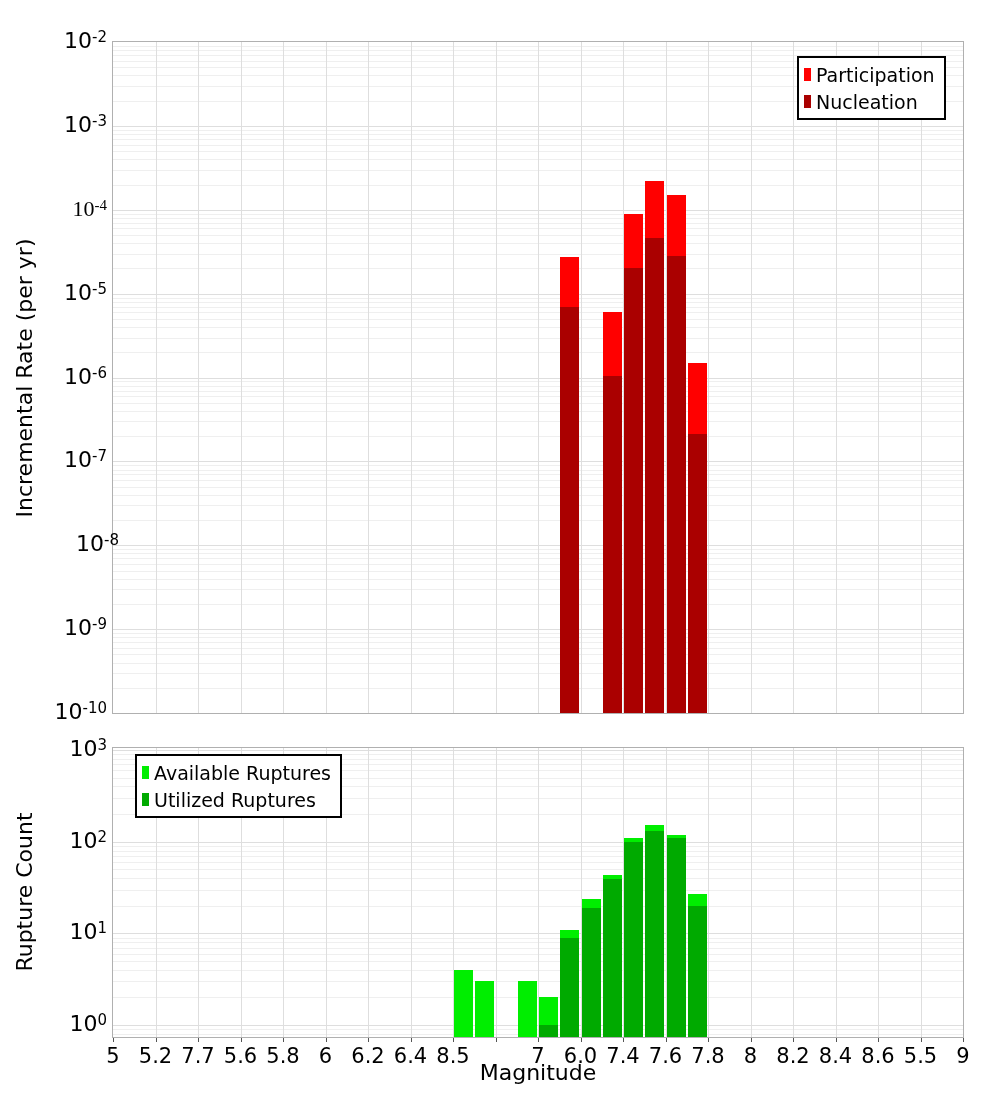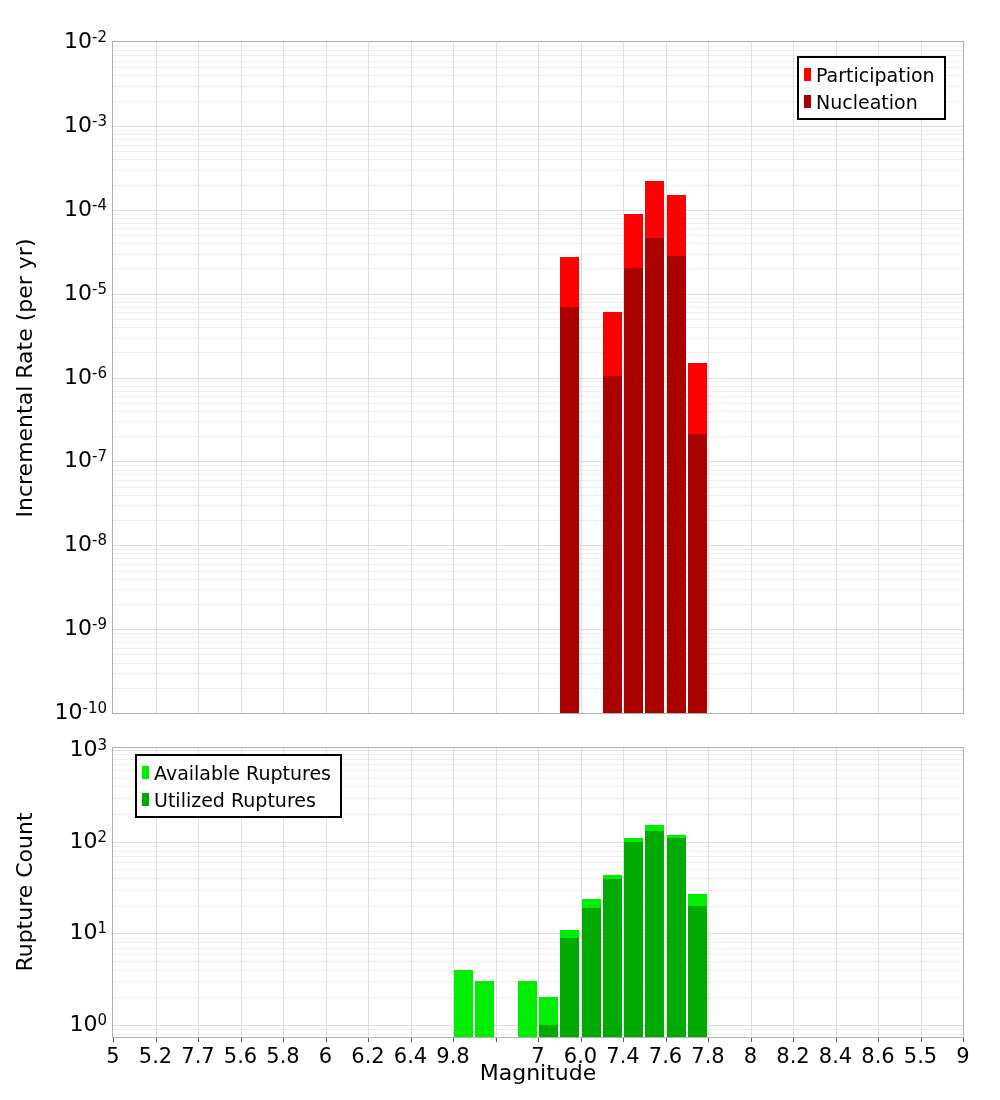--- a/index.html
+++ b/index.html
@@ -249,25 +249,25 @@
       <span class="swatch" style="background-color: rgb(255, 0, 0);"></span>
       <span>Participation</span>
     </div>
     <div class="legend-row">
       <span class="swatch" style="background-color: rgb(170, 0, 0);"></span>
       <span>Nucleation</span>
     </div>
   </div>
 <div class="ytick" style="left: 7px; top: 29px;">10<sup>-2</sup></div>
     <div class="ytick" style="left: 7px; top: 112.9px;">10<sup>-3</sup></div>
-    <div class="ytick" style="left: 7px; top: 196.8px;">10<sup>-4</sup></div>
+    <div class="ytick" style="left: 7px; top: 196.8px; font-family: Liberation Serif, serif;">10<sup>-4</sup></div>
     <div class="ytick" style="left: 7px; top: 280.6px;">10<sup>-5</sup></div>
     <div class="ytick" style="left: 7px; top: 364.5px;">10<sup>-6</sup></div>
     <div class="ytick" style="left: 7px; top: 448.4px;">10<sup>-7</sup></div>
-    <div class="ytick" style="left: 7px; top: 532.3px;">10<sup>-8</sup></div>
+    <div class="ytick" style="left: 19px; top: 532.3px;">10<sup>-8</sup></div>
     <div class="ytick" style="left: 7px; top: 616.1px;">10<sup>-9</sup></div>
     <div class="ytick" style="left: 7px; top: 700px;">10<sup>-10</sup></div>
     <div class="ytick" style="left: 7px; top: 736.9px;">10<sup>3</sup></div>
     <div class="ytick" style="left: 7px; top: 828.6px;">10<sup>2</sup></div>
     <div class="ytick" style="left: 7px; top: 920.3px;">10<sup>1</sup></div>
     <div class="ytick" style="left: 7px; top: 1012px;">10<sup>0</sup></div>
     <div class="xtick-mark" style="left: 113px; top: 1038px;"></div>
     <div class="xtick-label" style="left: 81px; top: 1045px;">5</div>
     <div class="xtick-mark" style="left: 155.5px; top: 1038px;"></div>
     <div class="xtick-label" style="left: 123.5px; top: 1045px;">5.2</div>
@@ -277,21 +277,21 @@
     <div class="xtick-label" style="left: 208.5px; top: 1045px;">5.6</div>
     <div class="xtick-mark" style="left: 283px; top: 1038px;"></div>
     <div class="xtick-label" style="left: 251px; top: 1045px;">5.8</div>
     <div class="xtick-mark" style="left: 325.5px; top: 1038px;"></div>
     <div class="xtick-label" style="left: 293.5px; top: 1045px;">6</div>
     <div class="xtick-mark" style="left: 368px; top: 1038px;"></div>
     <div class="xtick-label" style="left: 336px; top: 1045px;">6.2</div>
     <div class="xtick-mark" style="left: 410.5px; top: 1038px;"></div>
     <div class="xtick-label" style="left: 378.5px; top: 1045px;">6.4</div>
     <div class="xtick-mark" style="left: 453px; top: 1038px;"></div>
-    <div class="xtick-label" style="left: 421px; top: 1045px;">9.8</div>
+    <div class="xtick-label" style="left: 421px; top: 1045px;">8.5</div>
     <div class="xtick-mark" style="left: 495.5px; top: 1038px;"></div>
     <div class="xtick-label" style="left: 463.5px; top: 1105px;">6.8</div>
     <div class="xtick-mark" style="left: 538px; top: 1038px;"></div>
     <div class="xtick-label" style="left: 506px; top: 1045px;">7</div>
     <div class="xtick-mark" style="left: 580.5px; top: 1038px;"></div>
     <div class="xtick-label" style="left: 548.5px; top: 1045px;">6.0</div>
     <div class="xtick-mark" style="left: 623px; top: 1038px;"></div>
     <div class="xtick-label" style="left: 591px; top: 1045px;">7.4</div>
     <div class="xtick-mark" style="left: 665.5px; top: 1038px;"></div>
     <div class="xtick-label" style="left: 633.5px; top: 1045px; text-align: center;">7.6</div>

